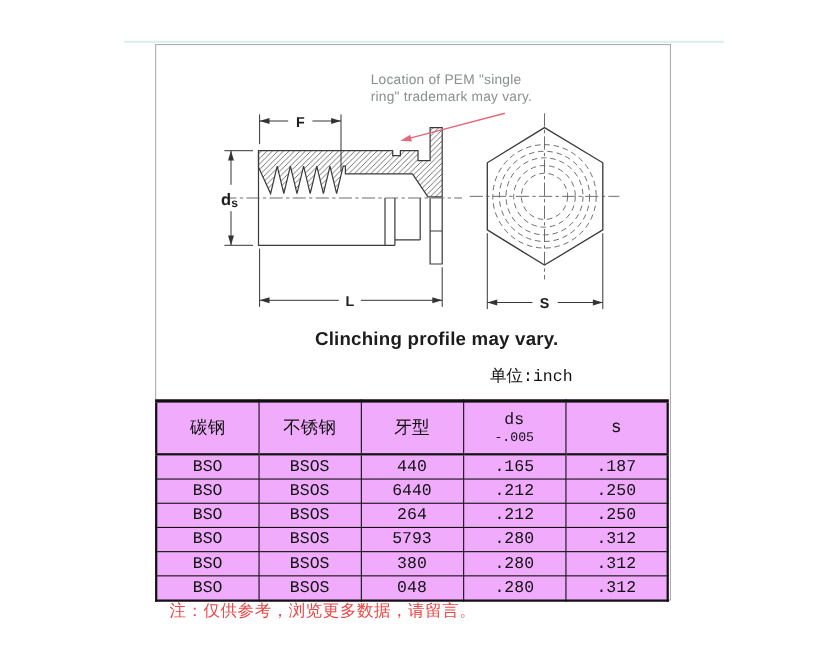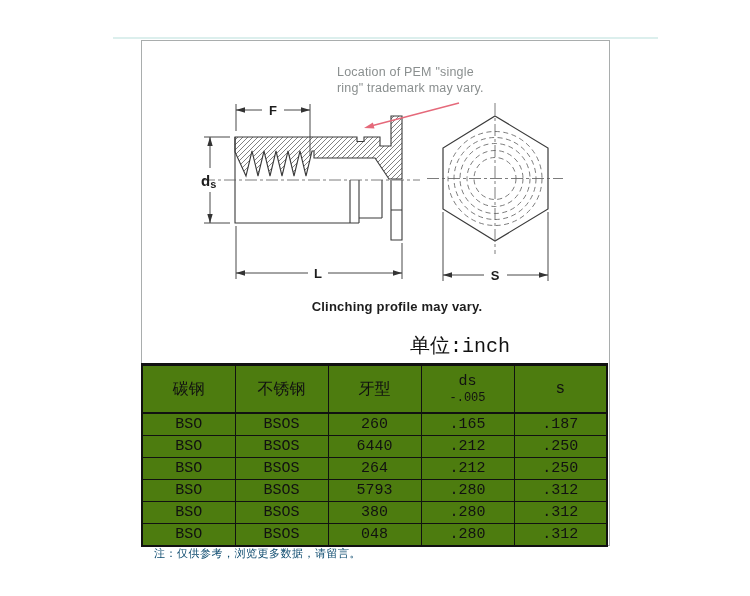--- a/index.html
+++ b/index.html
@@ -15,44 +15,44 @@
     position:absolute;left:141px;top:40px;width:467px;height:504px;
     border:1px solid #a9adad;background:#ffffff;
   }
   .diagram-svg{position:absolute;left:0;top:0;width:750px;height:596px;}
   .annotation{
     position:absolute;left:337px;top:64px;width:170px;
     font-size:12.5px;line-height:16px;color:#8a8f8f;letter-spacing:0.2px;
   }
   .caption{
     position:absolute;left:267px;top:299px;width:260px;text-align:center;
-    font-size:13px;font-weight:bold;color:#1d1d1d;letter-spacing:0.2px;
+    font-size:17px;font-weight:bold;color:#1d1d1d;letter-spacing:0.2px;
   }
   .unit-label{
-    position:absolute;left:410px;top:332px;width:146px;text-align:left;
-    font-size:20px;color:#111;
+    position:absolute;left:410px;top:332px;width:146px;text-align:center;
+    font-size:15px;color:#111;
     font-family:"Liberation Mono","Liberation Sans",monospace;
   }
   table.spec{
     position:absolute;left:141px;top:363px;width:467px;
-    border-collapse:collapse;table-layout:fixed;background:#4d7c0f;
+    border-collapse:collapse;table-layout:fixed;background:#f0abfc;
     font-family:"Liberation Mono",monospace;color:#111;
   }
   table.spec td,table.spec th{
     border:1px solid #111;text-align:center;vertical-align:middle;
     padding:0;font-weight:normal;
   }
   table.spec{border:2px solid #111;border-top-width:3px;}
   table.spec tr.header-row th{height:46px;font-size:16px;border-bottom-width:2px;}
   table.spec tr.data-row td{height:21px;font-size:15px;}
   .hdr-sub{font-size:12px;line-height:16px;}
   .hdr-top{font-size:15px;line-height:17px;}
   .note{
     position:absolute;left:154px;top:546px;width:460px;
-    font-size:11px;color:#0c4a6e;letter-spacing:0.5px;
+    font-size:15px;color:#ef4444;letter-spacing:0.5px;
   }
 </style>
 </head>
 <body>
 
 <div class="cyan-rule"></div>
 <div class="content-box"></div>
 
 <svg class="diagram-svg" viewBox="0 0 750 596">
   <defs>
@@ -144,21 +144,21 @@
       <th>牙型</th>
       <th>
         <div class="hdr-top">ds</div>
         <div class="hdr-sub">-.005</div>
       </th>
       <th>s</th>
     </tr>
     <tr class="data-row">
       <td>BSO</td>
       <td>BSOS</td>
-      <td>260</td>
+      <td>440</td>
       <td>.165</td>
       <td>.187</td>
     </tr>
     <tr class="data-row">
       <td>BSO</td>
       <td>BSOS</td>
       <td>6440</td>
       <td>.212</td>
       <td>.250</td>
     </tr>

